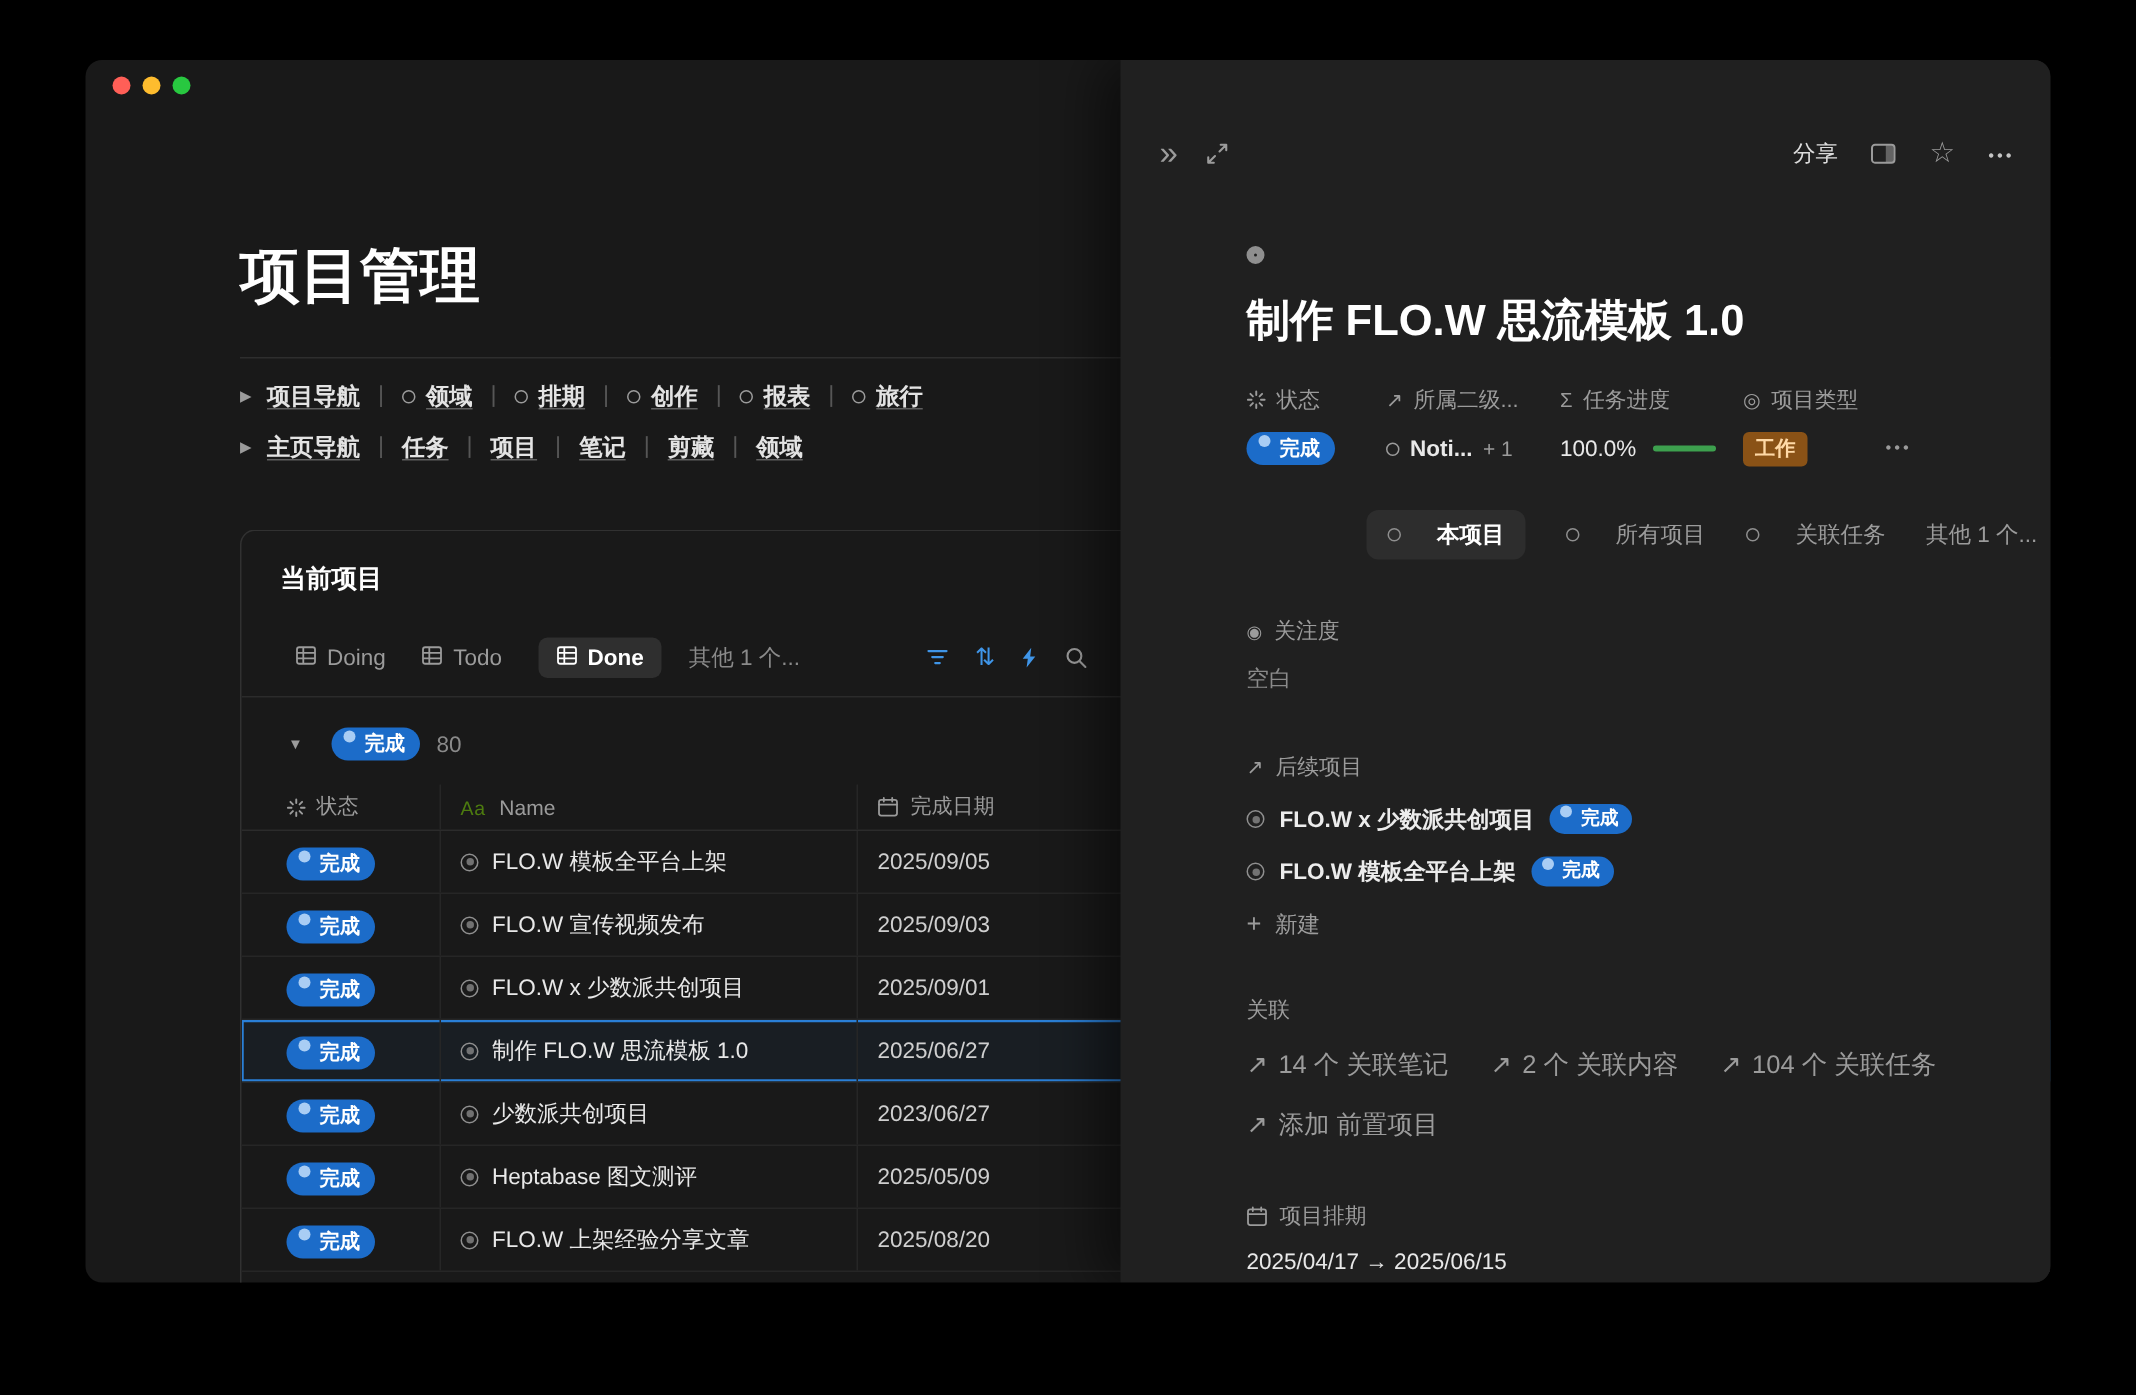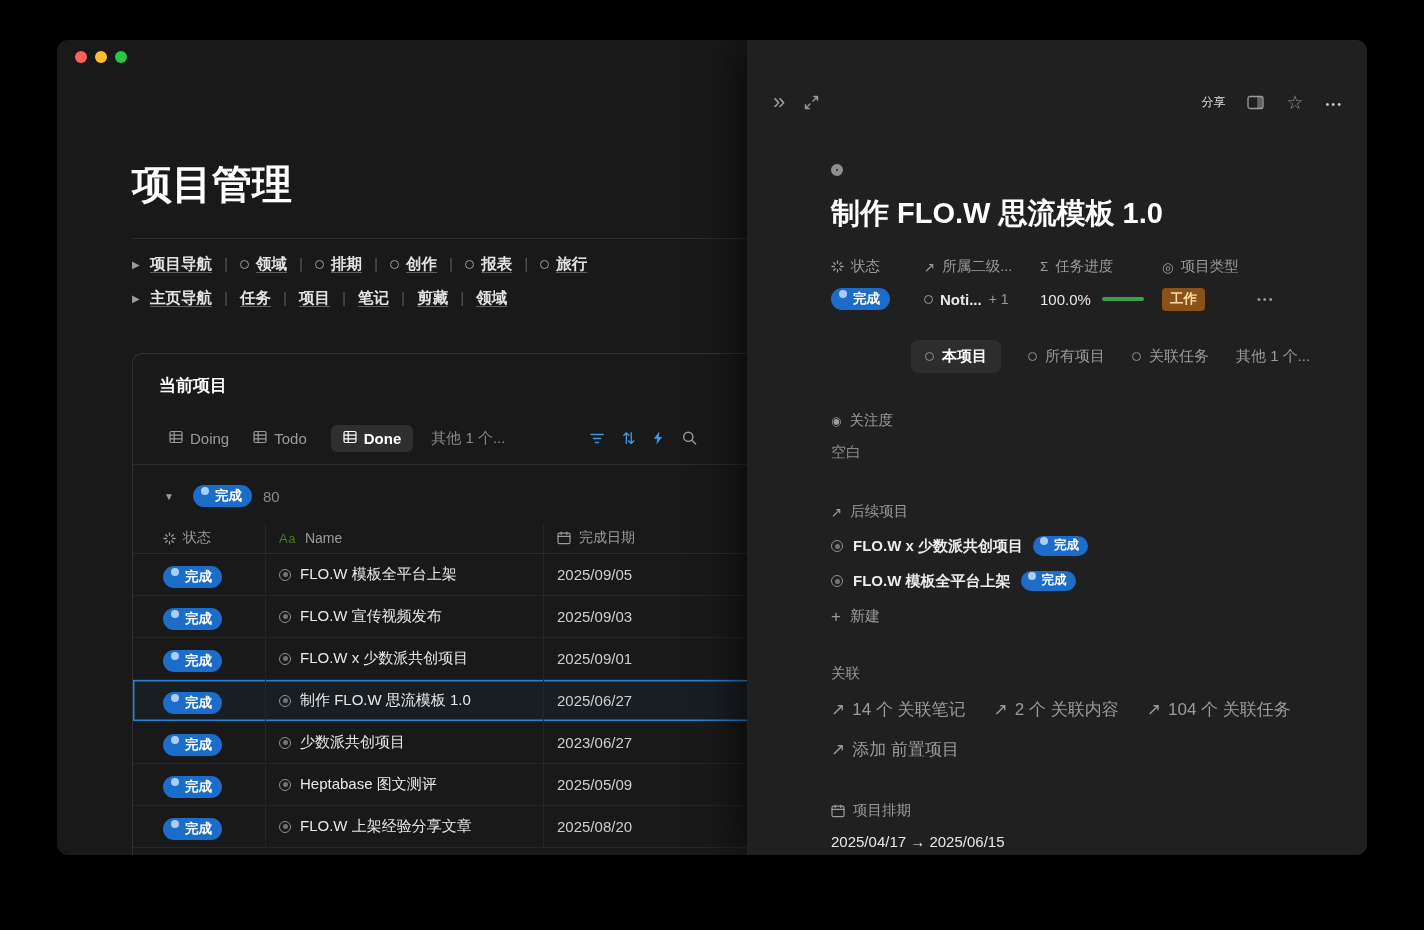--- a/index.html
+++ b/index.html
@@ -13,21 +13,21 @@
 
   .window{position:absolute; left:57px; top:40px; width:1310px; height:815px;
     background:#191919; border-radius:11px; overflow:hidden; color:#d4d4d4;}
 
   
   .traffic{position:absolute; top:11px; left:18px; display:flex; gap:8px; z-index:5;}
   .dot{width:12px;height:12px;border-radius:50%;display:inline-block;}
   .dot.red{background:#ff5f57}.dot.yellow{background:#febc2e}.dot.green{background:#28c840}
 
   
-  .doc{position:absolute; inset:0; padding-left:75px;}
+  .doc{position:absolute; inset:0; padding-left:103px;}
   .page-title{margin-top:120px; font-size:40px; font-weight:700; color:#fff; line-height:48px;}
   .divider{height:1px; background:#2e2e2e; margin-top:30px;}
 
   .nav-row{display:flex; align-items:center; margin-top:13px; height:24px; font-size:15.5px; white-space:nowrap;}
   .nav-row + .nav-row{margin-top:10px;}
   .tri{color:#9b9b9b; font-size:10px; width:18px; display:inline-block;}
   .tri.open::before{content:"▼";} .tri.closed::before{content:"▶";}
   .nav-link{color:#e3e3e3; font-weight:600; text-decoration:underline;
     text-decoration-color:#5f5f5f; text-underline-offset:3px; text-decoration-thickness:1px; cursor:pointer;}
   .sep{color:#565656; margin:0 12px;} .sep::before{content:"|";}
@@ -75,42 +75,42 @@
   .ring-page{width:12px;height:12px;border:1.5px solid #8f8f8f;border-radius:50%;position:relative;flex:0 0 auto;}
   .ring-page::after{content:""; position:absolute; inset:2.5px; border-radius:50%; background:#8f8f8f; opacity:.75;}
 
   
   .panel{position:absolute; top:0; right:0; width:620px; height:100%; background:#202020;
     box-shadow:-14px 0 34px rgba(0,0,0,0.5); z-index:10;}
   .panel-toolbar{display:flex; align-items:center; margin-top:48px; padding:0 24px 0 26px; height:28px; color:#c9c9c9;}
   .chevrons::before{content:"»"; font-size:22px; line-height:20px;}
   .tb-left{display:flex; align-items:center; gap:19px;}
   .tb-right{margin-left:auto; display:flex; align-items:center; gap:22px; color:#cfcfcf;}
-  .share-label{font-size:12px; color:#dcdcdc; cursor:pointer;}
+  .share-label{font-size:15px; color:#dcdcdc; cursor:pointer;}
   .star::before{content:"☆"; font-size:19px;}
   .dots{color:#c4c4c4; font-size:15px; letter-spacing:2px; cursor:pointer;}
   .dots::before{content:"•••"; font-size:11px;}
 
   .panel-body{padding:0 30px 0 84px;}
   .donut{width:12px; height:12px; border:5.5px solid #8f8f8f; border-radius:50%; margin-top:48px;}
   .panel-title{margin-top:18px; font-size:29px; font-weight:700; color:#fff; white-space:nowrap;}
 
   .props{display:grid; grid-template-columns:93px 116px 122px 1fr; margin-top:23px; position:relative;}
   .prop-label{display:flex; align-items:center; gap:7px; color:#9b9b9b; font-size:14.5px; white-space:nowrap; overflow:hidden; cursor:pointer;}
   .prop-value{margin-top:12px; display:flex; align-items:center; height:22px; white-space:nowrap; cursor:pointer;}
   .parent-text{color:#e8e8e8; font-weight:600; font-size:15px; margin-left:7px;}
   .parent-extra{color:#9b9b9b; font-size:14px; margin-left:7px;}
   .progress-text{color:#e8e8e8; font-size:15px;}
   .progress-bar{width:42px; height:4px; border-radius:2px; background:var(--progress-green); margin-left:11px;}
   .props-more{position:absolute; left:426px; top:32px; color:#9b9b9b; cursor:pointer;}
   .iglyph{color:#9b9b9b; font-size:13.5px; flex:0 0 auto;}
   .arrow-ic::before{content:"↗";} .sigma-ic::before{content:"Σ";} .target-ic::before{content:"◎";} .dot-target-ic::before{content:"◉"; font-size:12px;}
 
   .peek-tabs{display:flex; align-items:center; gap:27px; margin:30px 0 0 80px; font-size:15px; color:#9b9b9b;}
-  .peek-tab{display:inline-flex; align-items:center; gap:8px; cursor:pointer; white-space:nowrap;justify-content:space-between;}
+  .peek-tab{display:inline-flex; align-items:center; gap:24px; cursor:pointer; white-space:nowrap;justify-content:space-between;}
   .peek-tab.active{background:#2d2d2d; border-radius:8px; padding:7px 14px; color:#fff; font-weight:600;}
   .peek-tab .ring{border-color:#8f8f8f;}
 
   .sec-label{display:flex; align-items:center; gap:8px; color:#9b9b9b; font-size:14.5px; cursor:pointer;}
   .sec-value{color:#8a8a8a; font-size:15px; margin-top:13px; cursor:pointer;}
   .mt-attn{margin-top:38px;} .mt-follow{margin-top:40px;} .mt-rel{margin-top:38px;} .mt-sched{margin-top:40px;text-align:right;}
 
   .follow-item{display:flex; align-items:center; gap:10px; margin-top:15px; cursor:pointer;}
   .follow-name{color:#ececec; font-weight:600; font-size:15px;}
   .new-row{display:flex; align-items:center; gap:9px; color:#9b9b9b; font-size:15px; margin-top:16px; cursor:pointer;}

